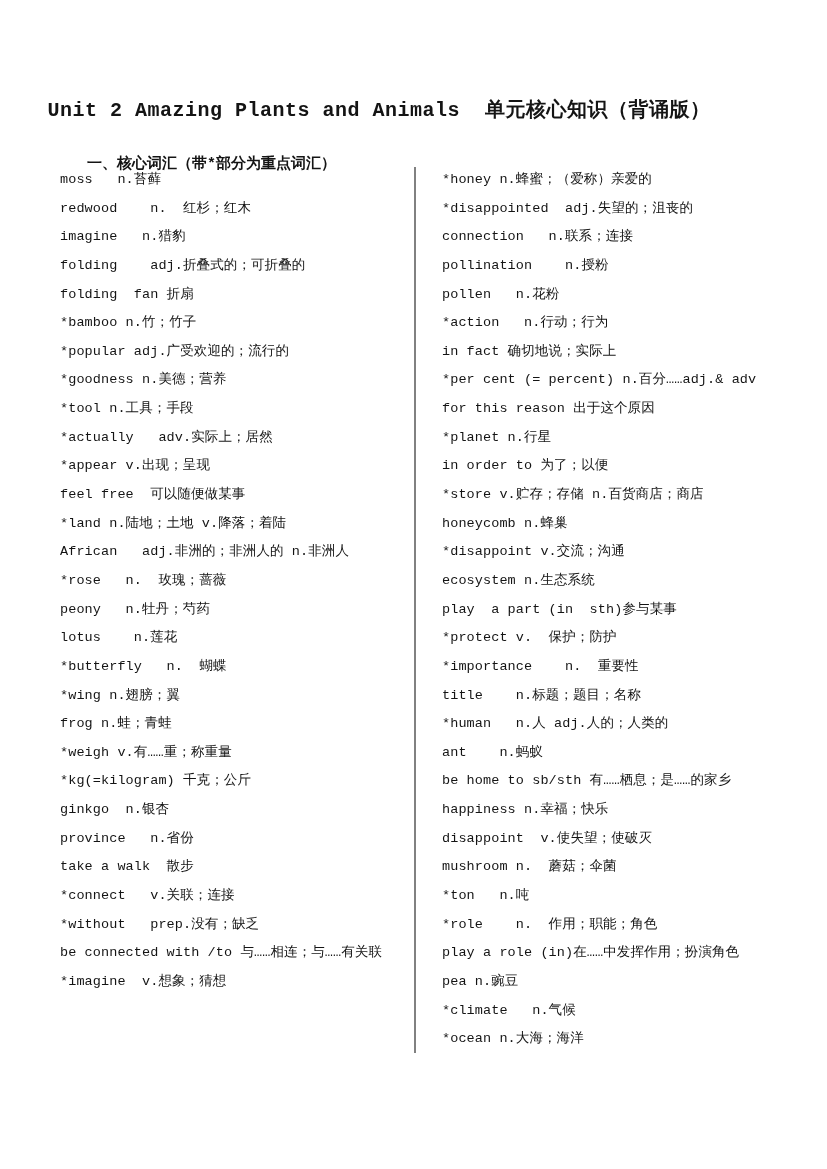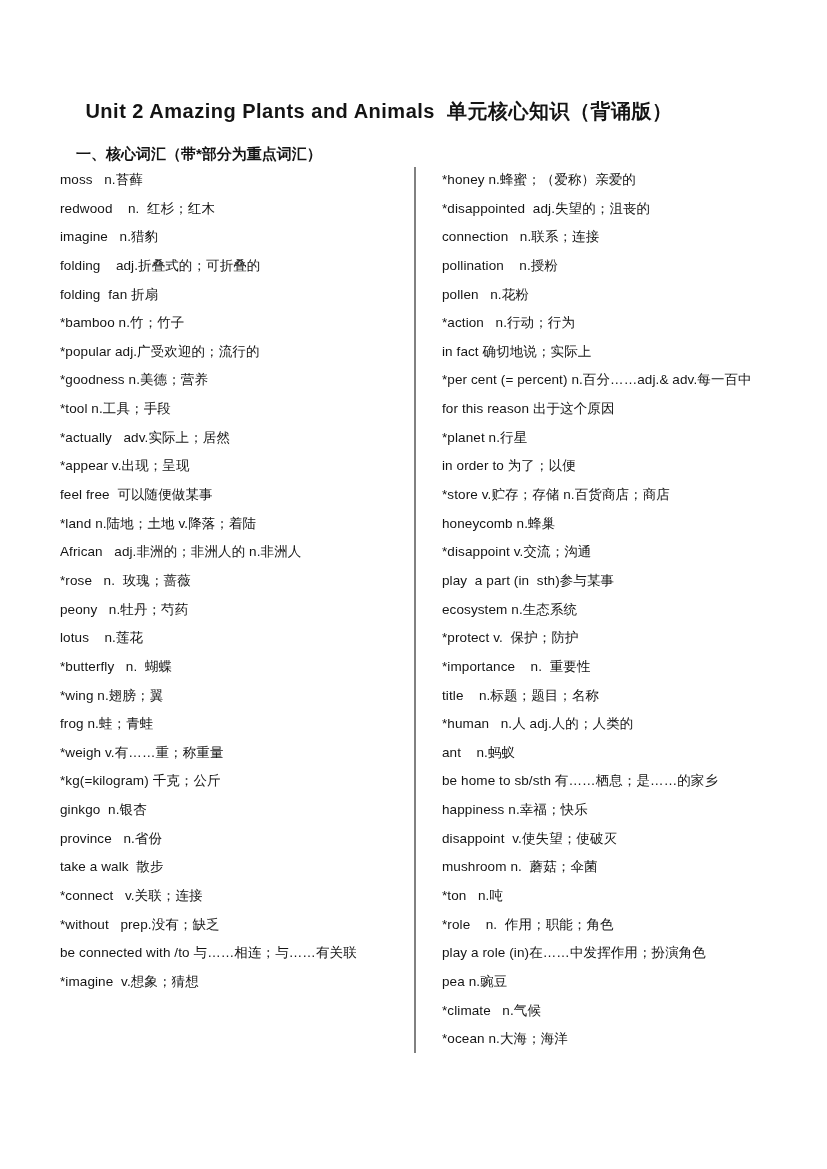--- a/index.html
+++ b/index.html
@@ -6,41 +6,41 @@
     margin: 0;
     padding: 0;
     background: #ffffff;
   }
   .page {
     position: relative;
     width: 758px;
     height: 1169px;
     background: #ffffff;
     overflow: hidden;
-    font-family: Liberation Sans, sans-serif;
+    font-family: Liberation Mono, monospace;
     color: #141414;
   }
   .doc-title {
     position: absolute;
     top: 96px;
     left: 0;
     right: 0;
     margin: 0;
     text-align: center;
     font-size: 20px;
     line-height: 30px;
     font-weight: bold;
     letter-spacing: 0.5px;
     white-space: pre-wrap;
   }
   .section-heading {
     position: absolute;
     top: 143px;
     left: 76px;
-    margin: 0;
+    margin: 11px;
     font-size: 15px;
     line-height: 22px;
     font-weight: bold;
     white-space: pre-wrap;
     text-align: right;
   }
   .column-divider {
     position: absolute;
     left: 414px;
     top: 167px;
@@ -113,22 +113,22 @@
       <div class="vocab-entry">pollen   n.花粉</div>
       <div class="vocab-entry">*action   n.行动；行为</div>
       <div class="vocab-entry">in fact 确切地说；实际上</div>
       <div class="vocab-entry">*per cent (= percent) n.百分……adj.&amp; adv.每一百中</div>
       <div class="vocab-entry">for this reason 出于这个原因</div>
       <div class="vocab-entry">*planet n.行星</div>
       <div class="vocab-entry">in order to 为了；以便</div>
       <div class="vocab-entry">*store v.贮存；存储 n.百货商店；商店</div>
       <div class="vocab-entry">honeycomb n.蜂巢</div>
       <div class="vocab-entry">*disappoint v.交流；沟通</div>
+      <div class="vocab-entry">ecosystem n.生态系统</div>
       <div class="vocab-entry">play  a part (in  sth)参与某事</div>
-      <div class="vocab-entry">ecosystem n.生态系统</div>
       <div class="vocab-entry">*protect v.  保护；防护</div>
       <div class="vocab-entry">*importance    n.  重要性</div>
       <div class="vocab-entry">title    n.标题；题目；名称</div>
       <div class="vocab-entry">*human   n.人 adj.人的；人类的</div>
       <div class="vocab-entry">ant    n.蚂蚁</div>
       <div class="vocab-entry">be home to sb/sth 有……栖息；是……的家乡</div>
       <div class="vocab-entry">happiness n.幸福；快乐</div>
       <div class="vocab-entry">disappoint  v.使失望；使破灭</div>
       <div class="vocab-entry">mushroom n.  蘑菇；伞菌</div>
       <div class="vocab-entry">*ton   n.吨</div>

